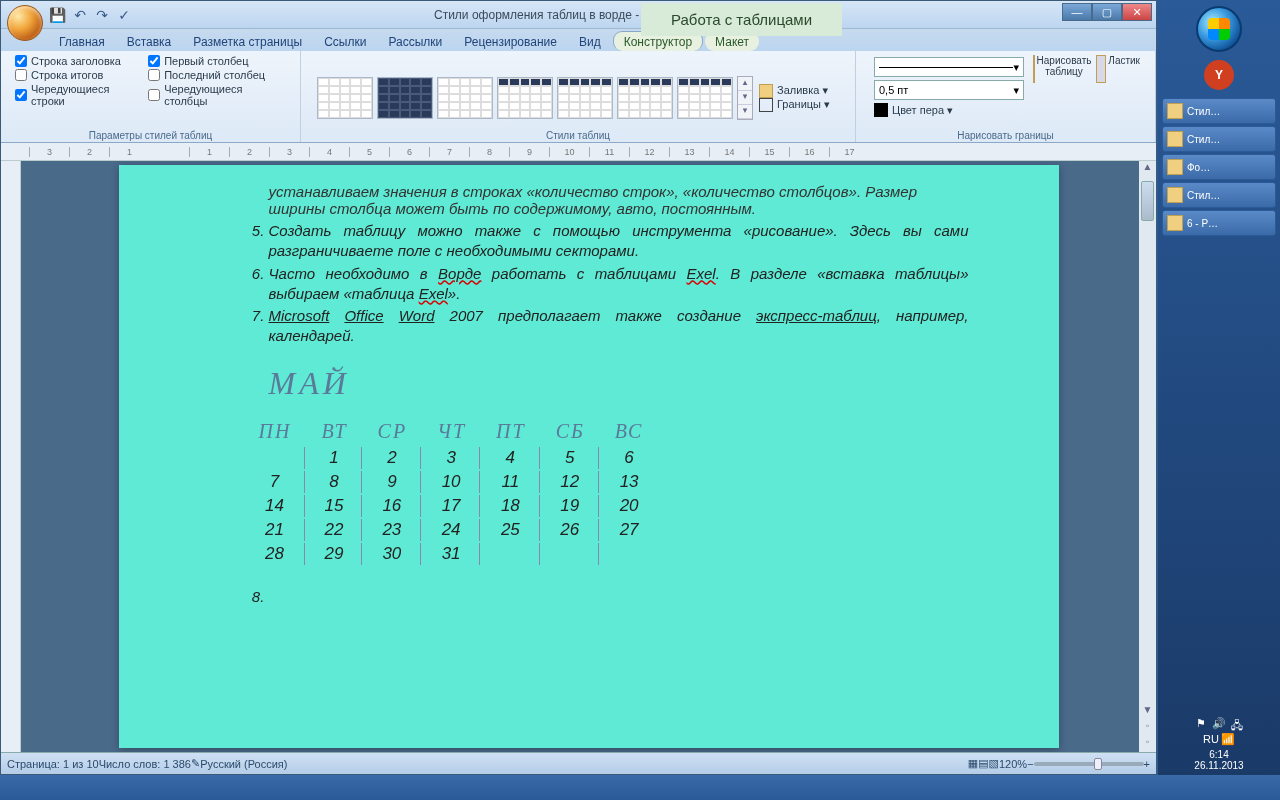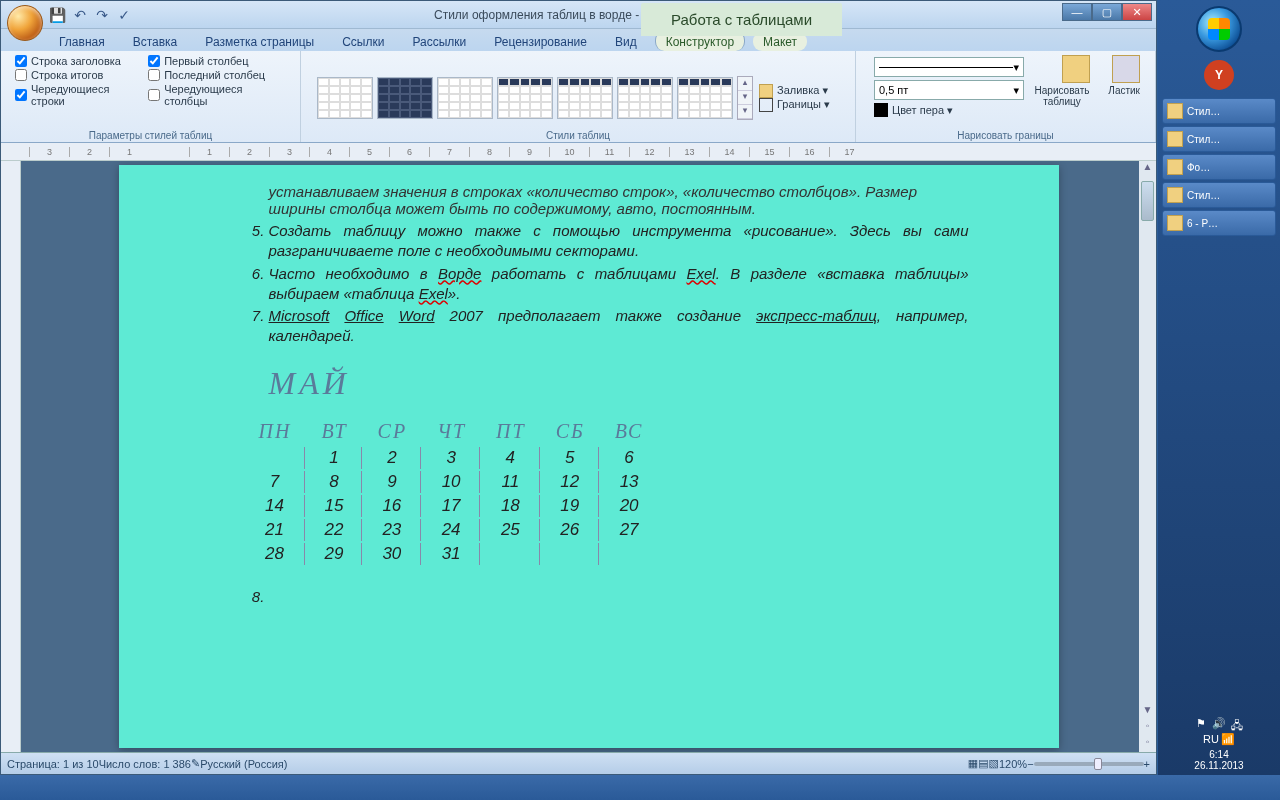--- a/index.html
+++ b/index.html
@@ -13,21 +13,21 @@
 .qat span { width: 18px; height: 18px; display: inline-flex; align-items: center; justify-content: center; color: #3a5a8a; font-size: 14px; }
 .title-text { position: absolute; left: 50%; transform: translateX(-50%); font-size: 12px; color: #3a4a5a; }
 .table-tools-label { position: absolute; left: 640px; top: 2px; font-size: 15px; color: #2a4a2a; background: #d8ead8; padding: 8px 30px; border-radius: 2px 2px 0 0; }
 .win-buttons { position: absolute; right: 4px; top: 2px; display: flex; }
 .win-btn { width: 30px; height: 18px; display: flex; align-items: center; justify-content: center; font-size: 11px; color: #fff; border: 1px solid #4a6a8a; }
 .win-min { background: linear-gradient(#7aa8d8,#4a78a8); }
 .win-max { background: linear-gradient(#7aa8d8,#4a78a8); }
 .win-close { background: linear-gradient(#e88,#c44); }
 
 
-.ribbon-tabs { height: 22px; display: flex; align-items: flex-end; padding-left: 48px; background: linear-gradient(#c6daef,#bcd5ef); gap: 8px; }
+.ribbon-tabs { height: 22px; display: flex; align-items: flex-end; padding-left: 48px; background: linear-gradient(#c6daef,#bcd5ef); gap: 2px; }
 .rtab { padding: 3px 10px 2px; font-size: 12px; color: #21457a; cursor: pointer; border-radius: 3px 3px 0 0; }
 .rtab.active { background: #f0f5fb; border: 1px solid #8aa8c8; border-bottom: none; color: #2a5aa0; }
 .rtab.context { background: #e8f0e0; color: #2a5a2a; border-radius: 9px; }
 
 
 .ribbon { height: 92px; background: linear-gradient(#eef4fb,#dde9f7); border-bottom: 1px solid #8aa8c8; display: flex; }
 .rgroup { border-right: 1px solid #c0d0e0; padding: 4px 14px 2px; display: flex; flex-direction: column; position: relative; }
 .rgroup-label { position: absolute; bottom: 1px; left: 0; right: 0; text-align: center; font-size: 10px; color: #4a6a8a; }
 .chk-col { display: flex; flex-direction: column; gap: 2px; padding-right: 8px; }
 .chk { display: flex; align-items: center; gap: 4px; font-size: 11px; color: #2a3a4a; }
@@ -36,21 +36,21 @@
 .style-thumb { width: 56px; height: 42px; border: 1px solid #aab8c8; background: #fff; display: grid; grid-template-rows: repeat(5,1fr); grid-template-columns: repeat(5,1fr); }
 .style-thumb.dark { background: #2a3a5a; }
 .style-thumb .c { border: 1px solid #ddd; }
 .style-thumb.dark .c { border: 1px solid #4a5a7a; }
 .style-thumb.hdr .c:nth-child(-n+5) { background: #2a3a5a; }
 .gallery-nav { display: flex; flex-direction: column; width: 16px; border: 1px solid #aab; }
 .gallery-nav span { height: 14px; text-align: center; font-size: 9px; color: #668; background: #f0f4f8; border-bottom: 1px solid #ccd; }
 .side-col { display: flex; flex-direction: column; gap: 0; font-size: 11px; padding: 2px 4px; }
 .side-col .item { display: flex; align-items: center; gap: 4px; color: #2a3a4a; }
 .pen-combo { width: 150px; height: 20px; border: 1px solid #8aa; background: #fff; display: flex; align-items: center; padding: 0 4px; font-size: 11px; justify-content: space-between; }
-.big-btn { display: flex; flex-direction: column; align-items: flex-end; justify-content: center; width: 56px; gap: 2px; font-size: 10px; color: #2a3a4a; text-align: center; }
+.big-btn { display: flex; align-items: flex-start; justify-content: center; width: 56px; gap: 2px; font-size: 10px; color: #2a3a4a; text-align: center; }
 .big-btn .ico { width: 28px; height: 28px; background: #f0d080; border: 1px solid #c0a050; }
 
 
 .ruler-h { height: 18px; background: #e8eef6; border-bottom: 1px solid #bcc; display: flex; align-items: center; padding-left: 28px; font-size: 9px; color: #777; overflow: hidden; }
 .ruler-h span { display: inline-block; width: 40px; text-align: center; border-left: 1px solid #aaa; }
 
 
 .doc-area { flex: 1; background: #4a6a8a; display: flex; position: relative; overflow: hidden; }
 .ruler-v { width: 20px; background: #e8eef6; border-right: 1px solid #bcc; }
 .page-wrap { flex: 1; display: flex; justify-content: center; padding: 4px 0; overflow: hidden; position: relative; }

